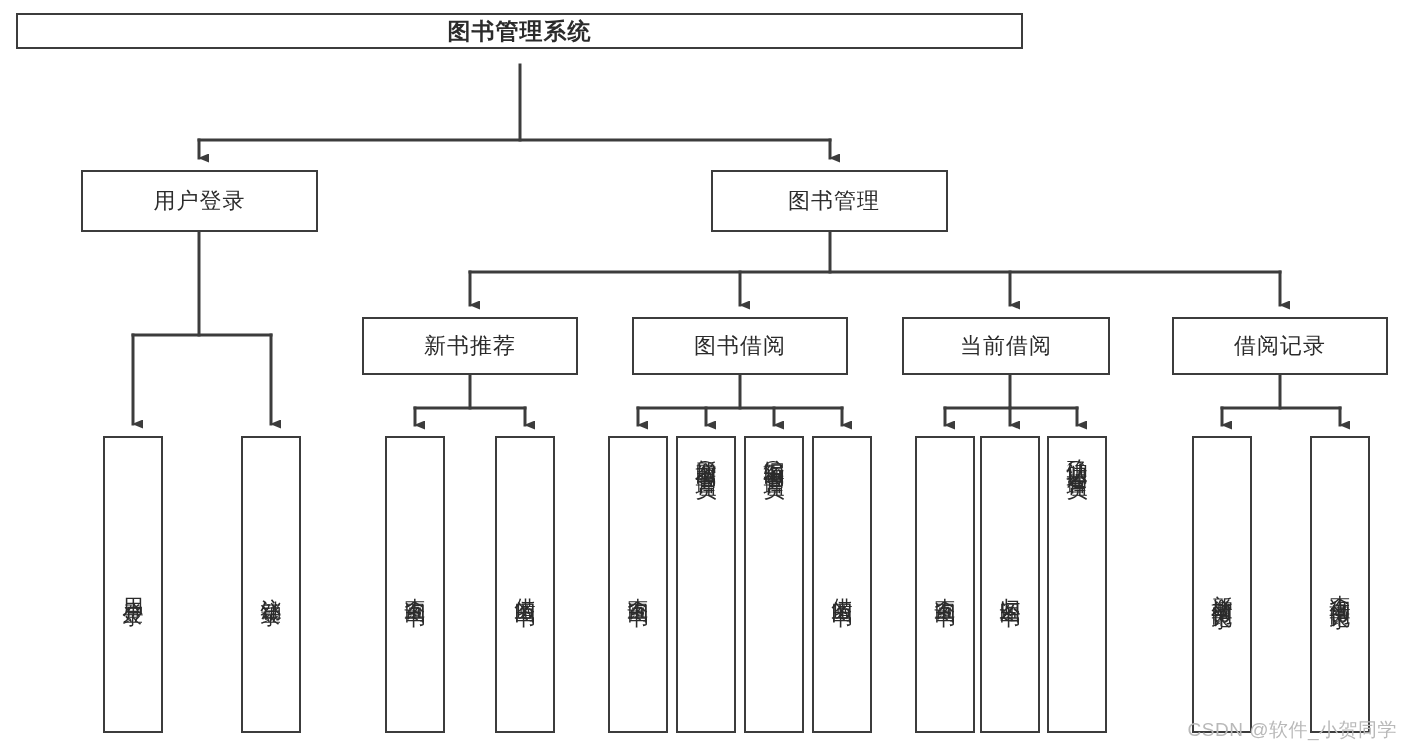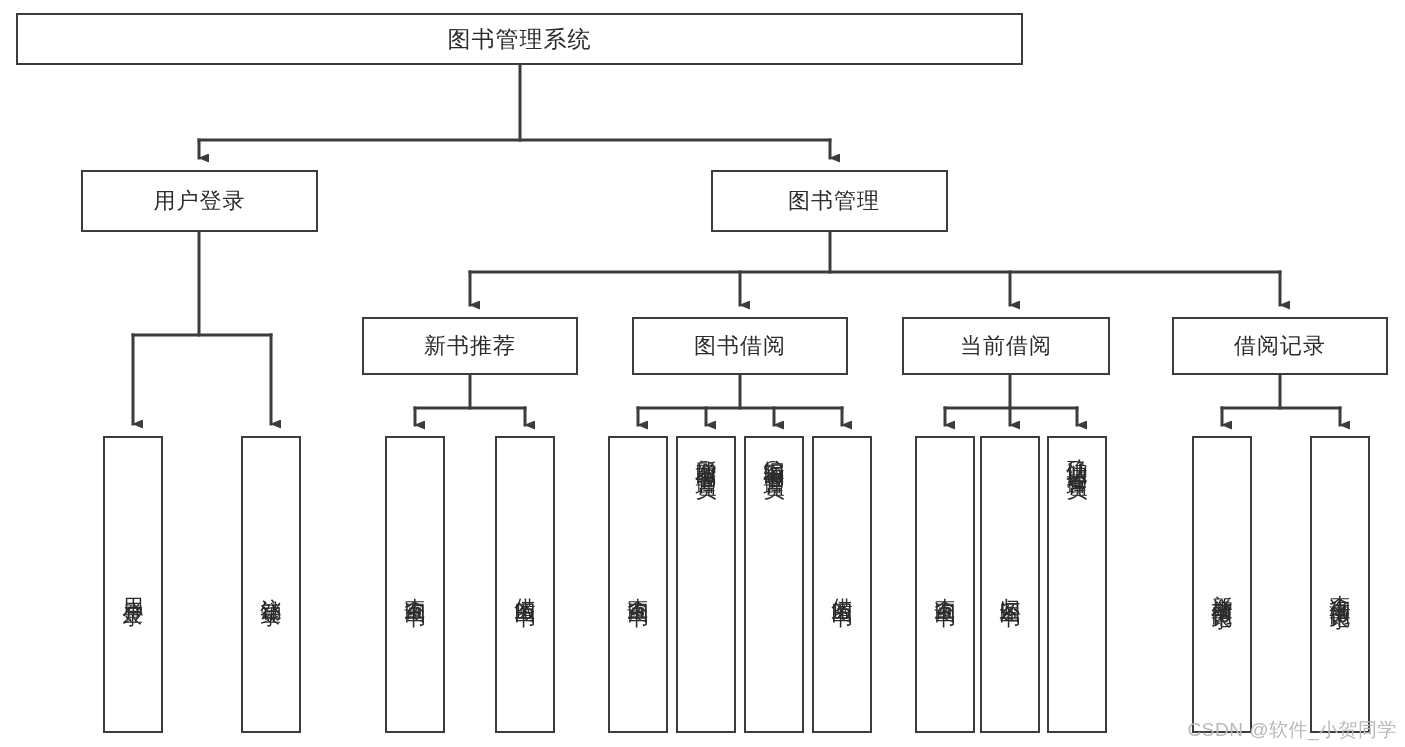--- a/index.html
+++ b/index.html
@@ -121,21 +121,21 @@
       <path d="M1010,408 L1010,425" marker-end="url(#arrowhead)"></path>
       <path d="M1077,408 L1077,425" marker-end="url(#arrowhead)"></path>
 
       <path d="M1280,375 L1280,408"></path>
       <path d="M1222,408 L1340,408"></path>
       <path d="M1222,408 L1222,425" marker-end="url(#arrowhead)"></path>
       <path d="M1340,408 L1340,425" marker-end="url(#arrowhead)"></path>
     </g>
   </svg>
 
-  <div class="node-box node-root" style="left:16px; top:13px; width:1007px; height:52px;">
+  <div class="node-box node-root" style="left:16px; top:13px; width:1007px; height:36px;font-weight:bold;">
     <span class="node-label">图书管理系统</span>
   </div>
 
   <div class="node-box" style="left:81px; top:170px; width:237px; height:62px;">
     <span class="node-label">用户登录</span>
   </div>
   <div class="node-box" style="left:711px; top:170px; width:237px; height:62px;padding-left:9px;">
     <span class="node-label">图书管理</span>
   </div>
 

